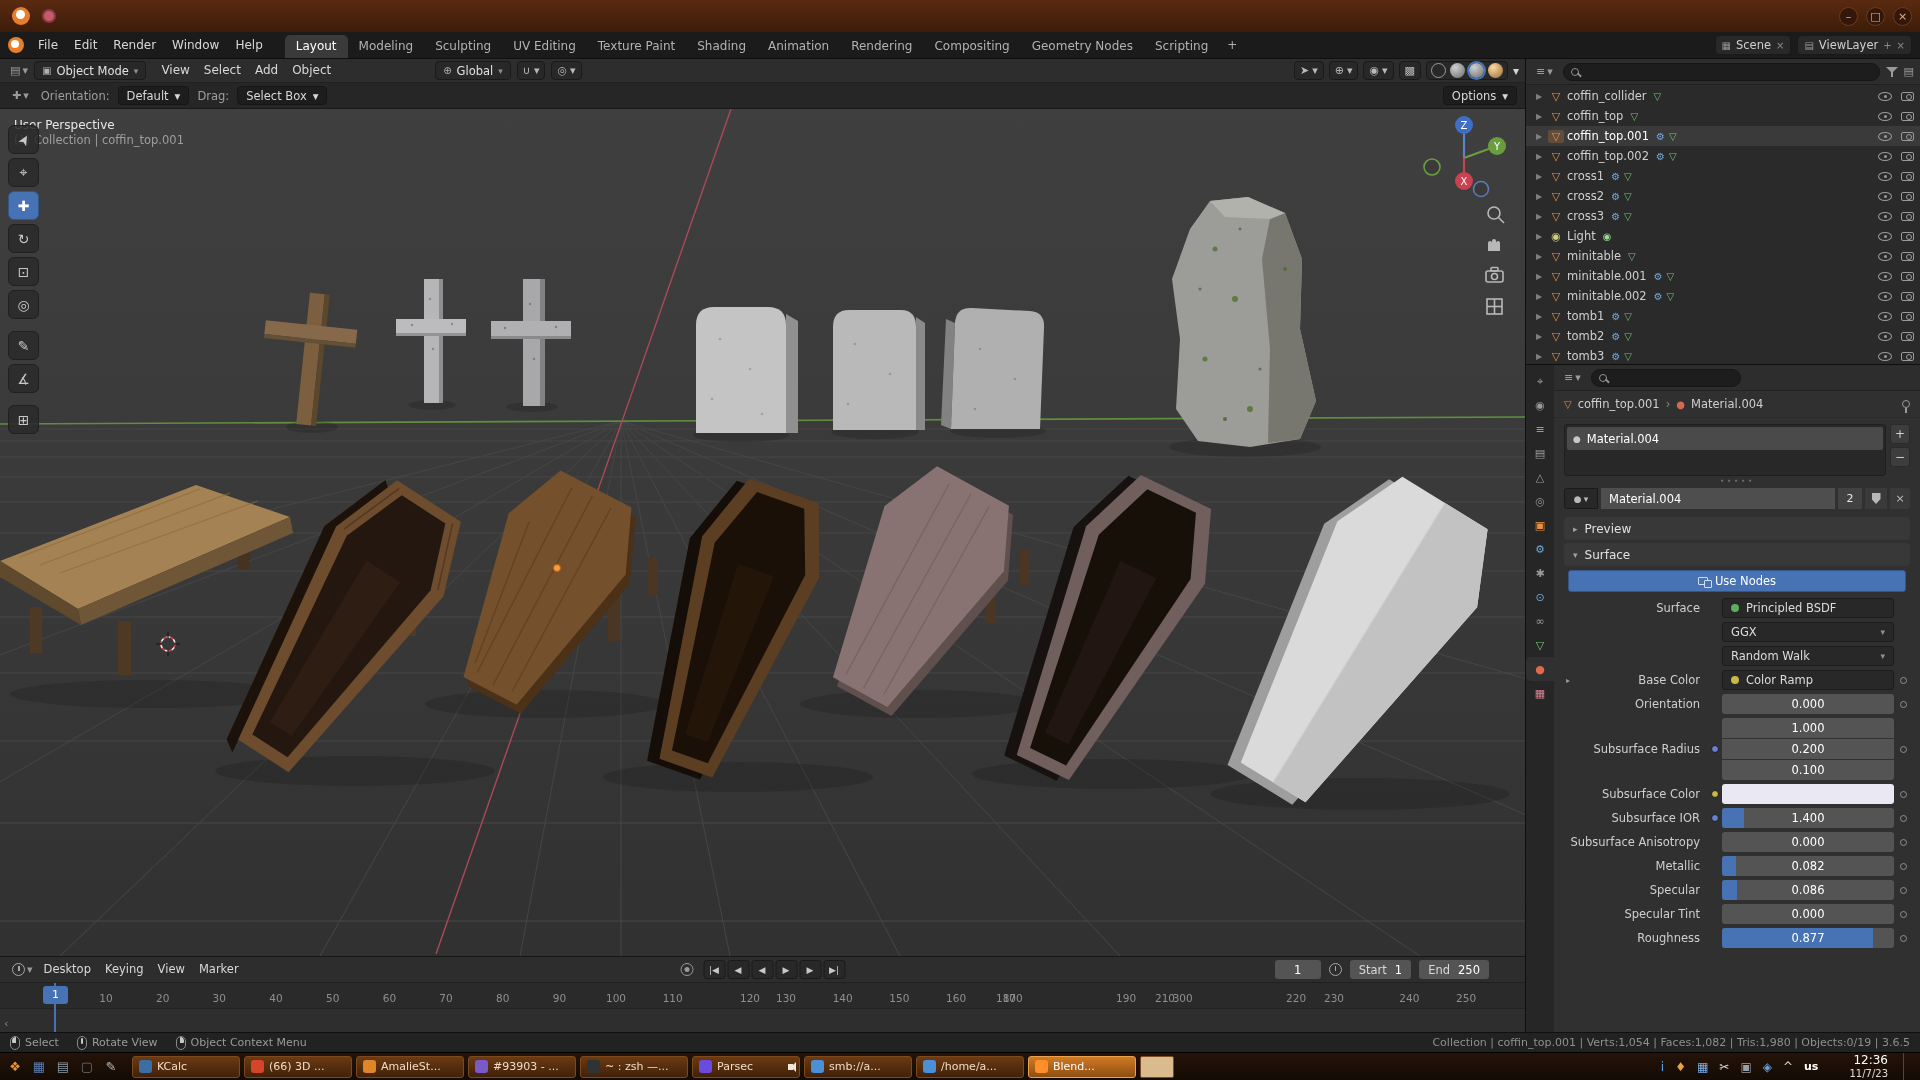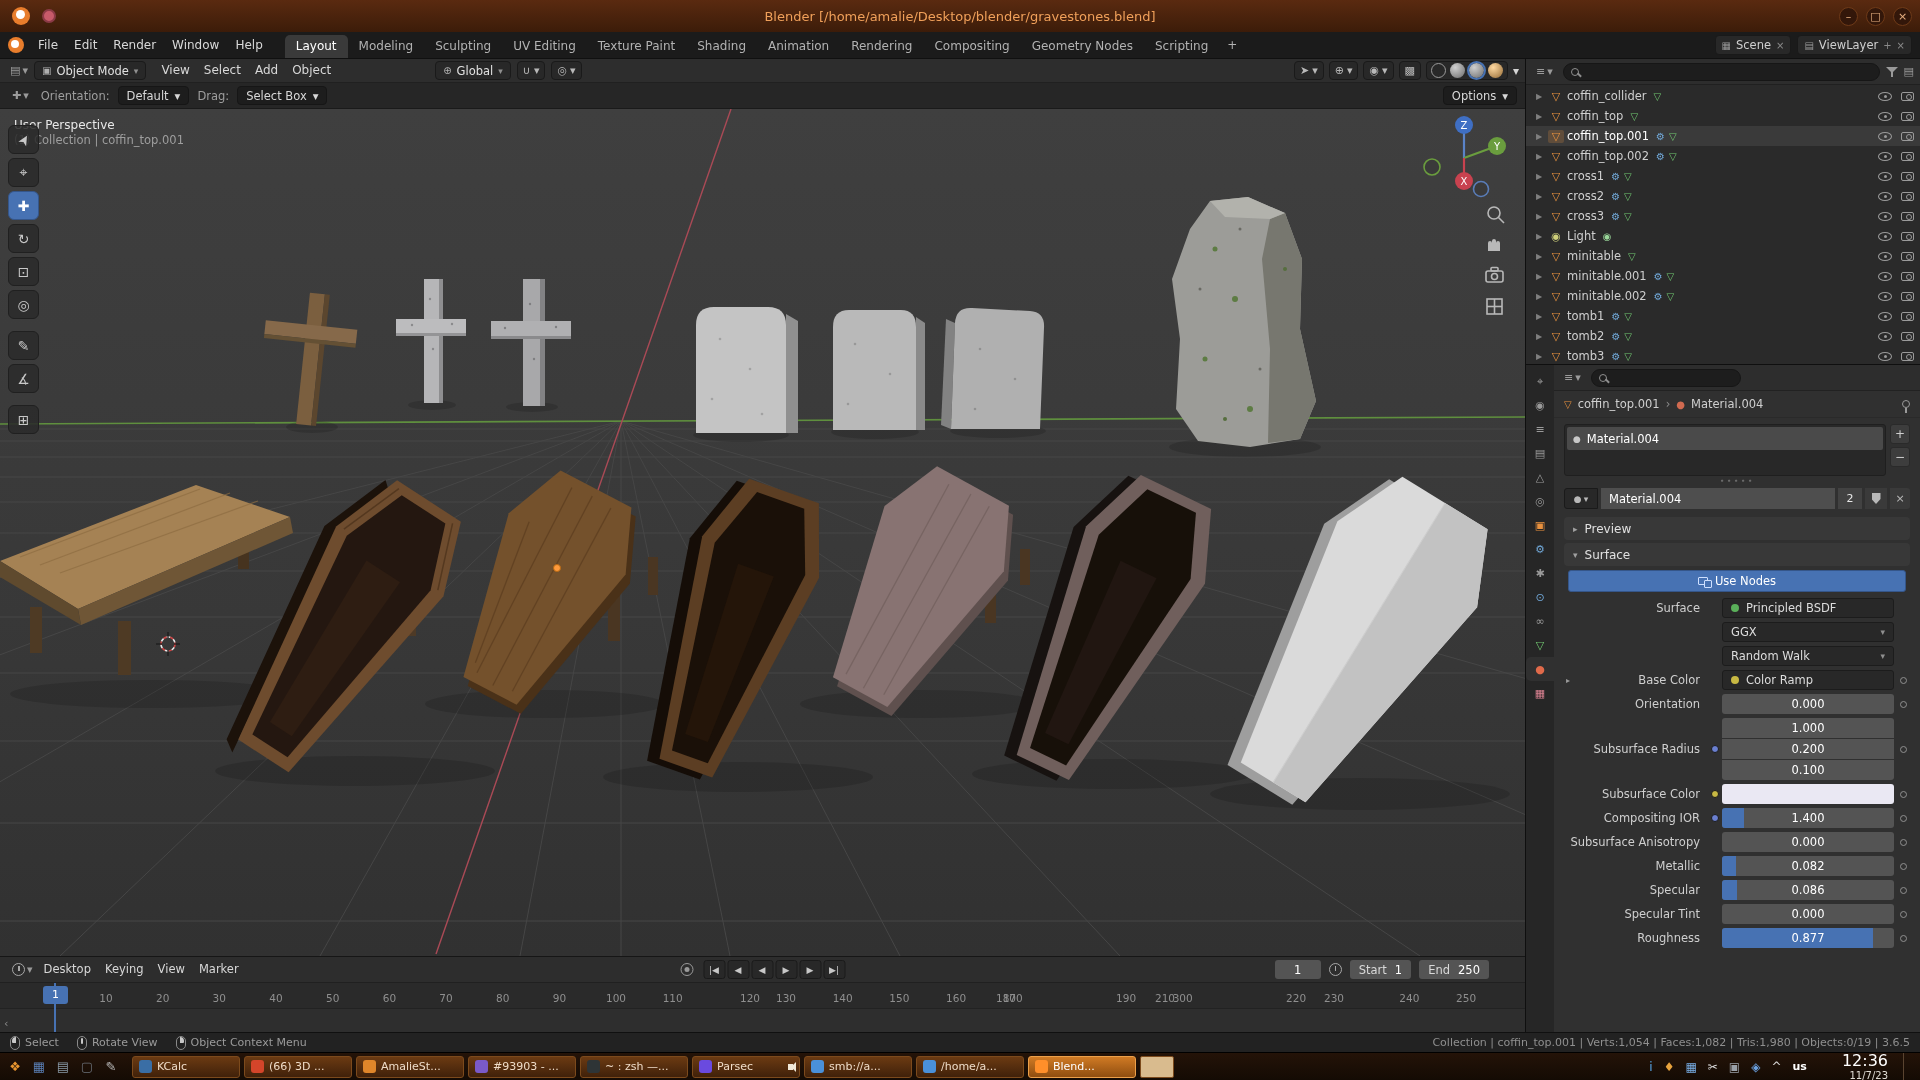--- a/index.html
+++ b/index.html
@@ -194,33 +194,32 @@
   .tk-app.active{background:linear-gradient(180deg,#d07a24,#8f4e10);border-color:#eca04a;color:#fff;}
   .tk-ic{width:13px;height:13px;border-radius:3px;flex:0 0 auto;}
   .tk-label{overflow:hidden;text-overflow:ellipsis;}
   .speaker{width:5px;height:6px;background:#f0e8d8;position:relative;flex:0 0 auto;margin-left:auto;}
   .speaker::before{content:"";position:absolute;left:3px;top:-2px;border-top:5px solid transparent;border-bottom:5px solid transparent;border-right:5px solid #f0e8d8;}
   .tk-swatch{width:34px;height:22px;border-radius:2px;border:1px solid #7c4a1c;}
   .tray{margin-left:auto;display:flex;align-items:center;gap:11px;padding-right:8px;}
   .tray-ic{font-size:12px;line-height:1;}
   .kb-layout{font-size:11px;font-weight:bold;color:#fff;}
   .clock{text-align:right;line-height:1.1;padding-left:4px;}
-  .clock .t{font-size:16px;color:#fff;margin-left:20px;}
+  .clock .t{font-size:12px;color:#fff;margin-left:20px;}
   .clock .d{font-size:10px;color:#e0dcd4;}
   .peek{width:5px;height:28px;border-left:1px solid #5a4430;margin-left:4px;}
 </style>
 </head>
 <body>
 
 <div class="app">
 
   <div class="titlebar">
     <span class="tb-logo"></span>
     <span class="tb-dot"></span>
-    <span class="tb-title">Blender [/home/amalie/Desktop/blender/gravestones.blend]</span>
     <span class="tb-btns">
       <span class="win-btn">–</span>
       <span class="win-btn">□</span>
       <span class="win-btn">×</span>
     </span>
   </div>
 
   <div class="topbar">
     <span class="blender-mini"></span>
     <span id="top-menus" style="display:flex">
@@ -1066,21 +1065,21 @@
                     <span class="sock" style="background:#c8b943"></span>
                   </span>
     <span class="fieldzone">
                     <span class="swatch-field" style="background:#eae8f3;display:block"></span>
                   </span>
     <span class="decor">
                     <i></i>
                   </span>
   </div>
                 <div class="prop-row">
-    <span class="plabel">Compositing IOR</span>
+    <span class="plabel">Subsurface IOR</span>
     <span class="sockcol">
                     <span class="sock" style="background:#6a7fd0"></span>
                   </span>
     <span class="fieldzone">
                     <span class="pfield">
                       <span class="fill" style="width:13%"></span>
                       <span class="v">1.400</span>
                     </span>
                   </span>
     <span class="decor">

